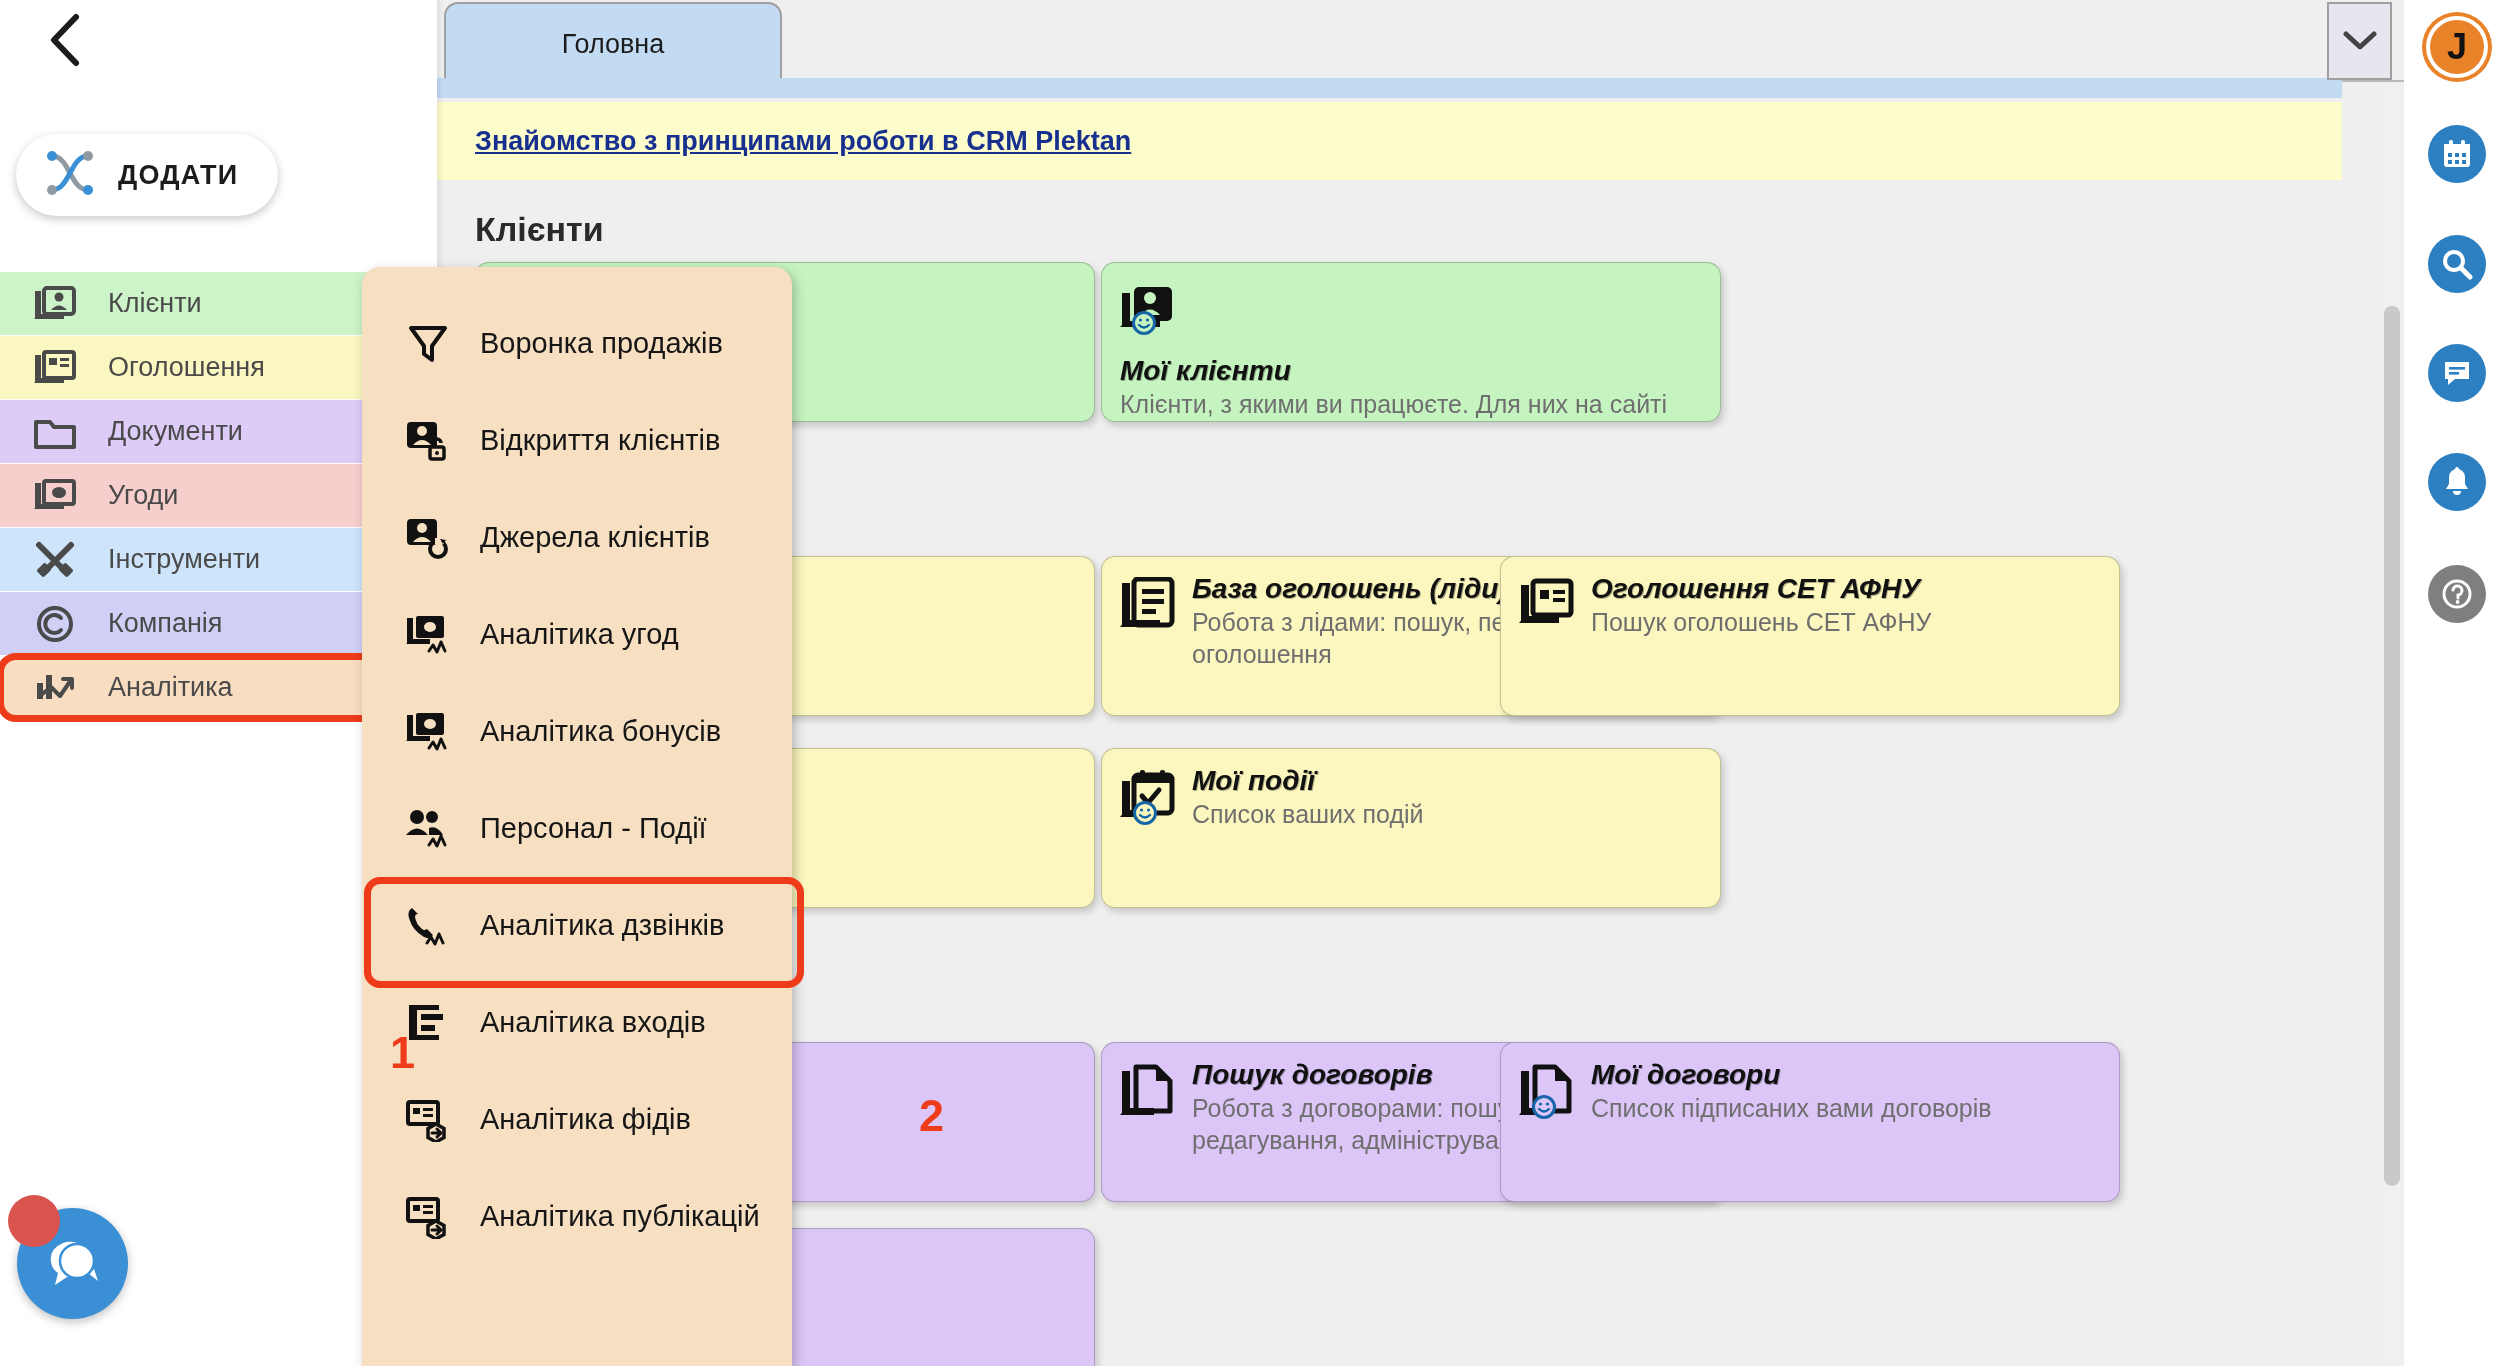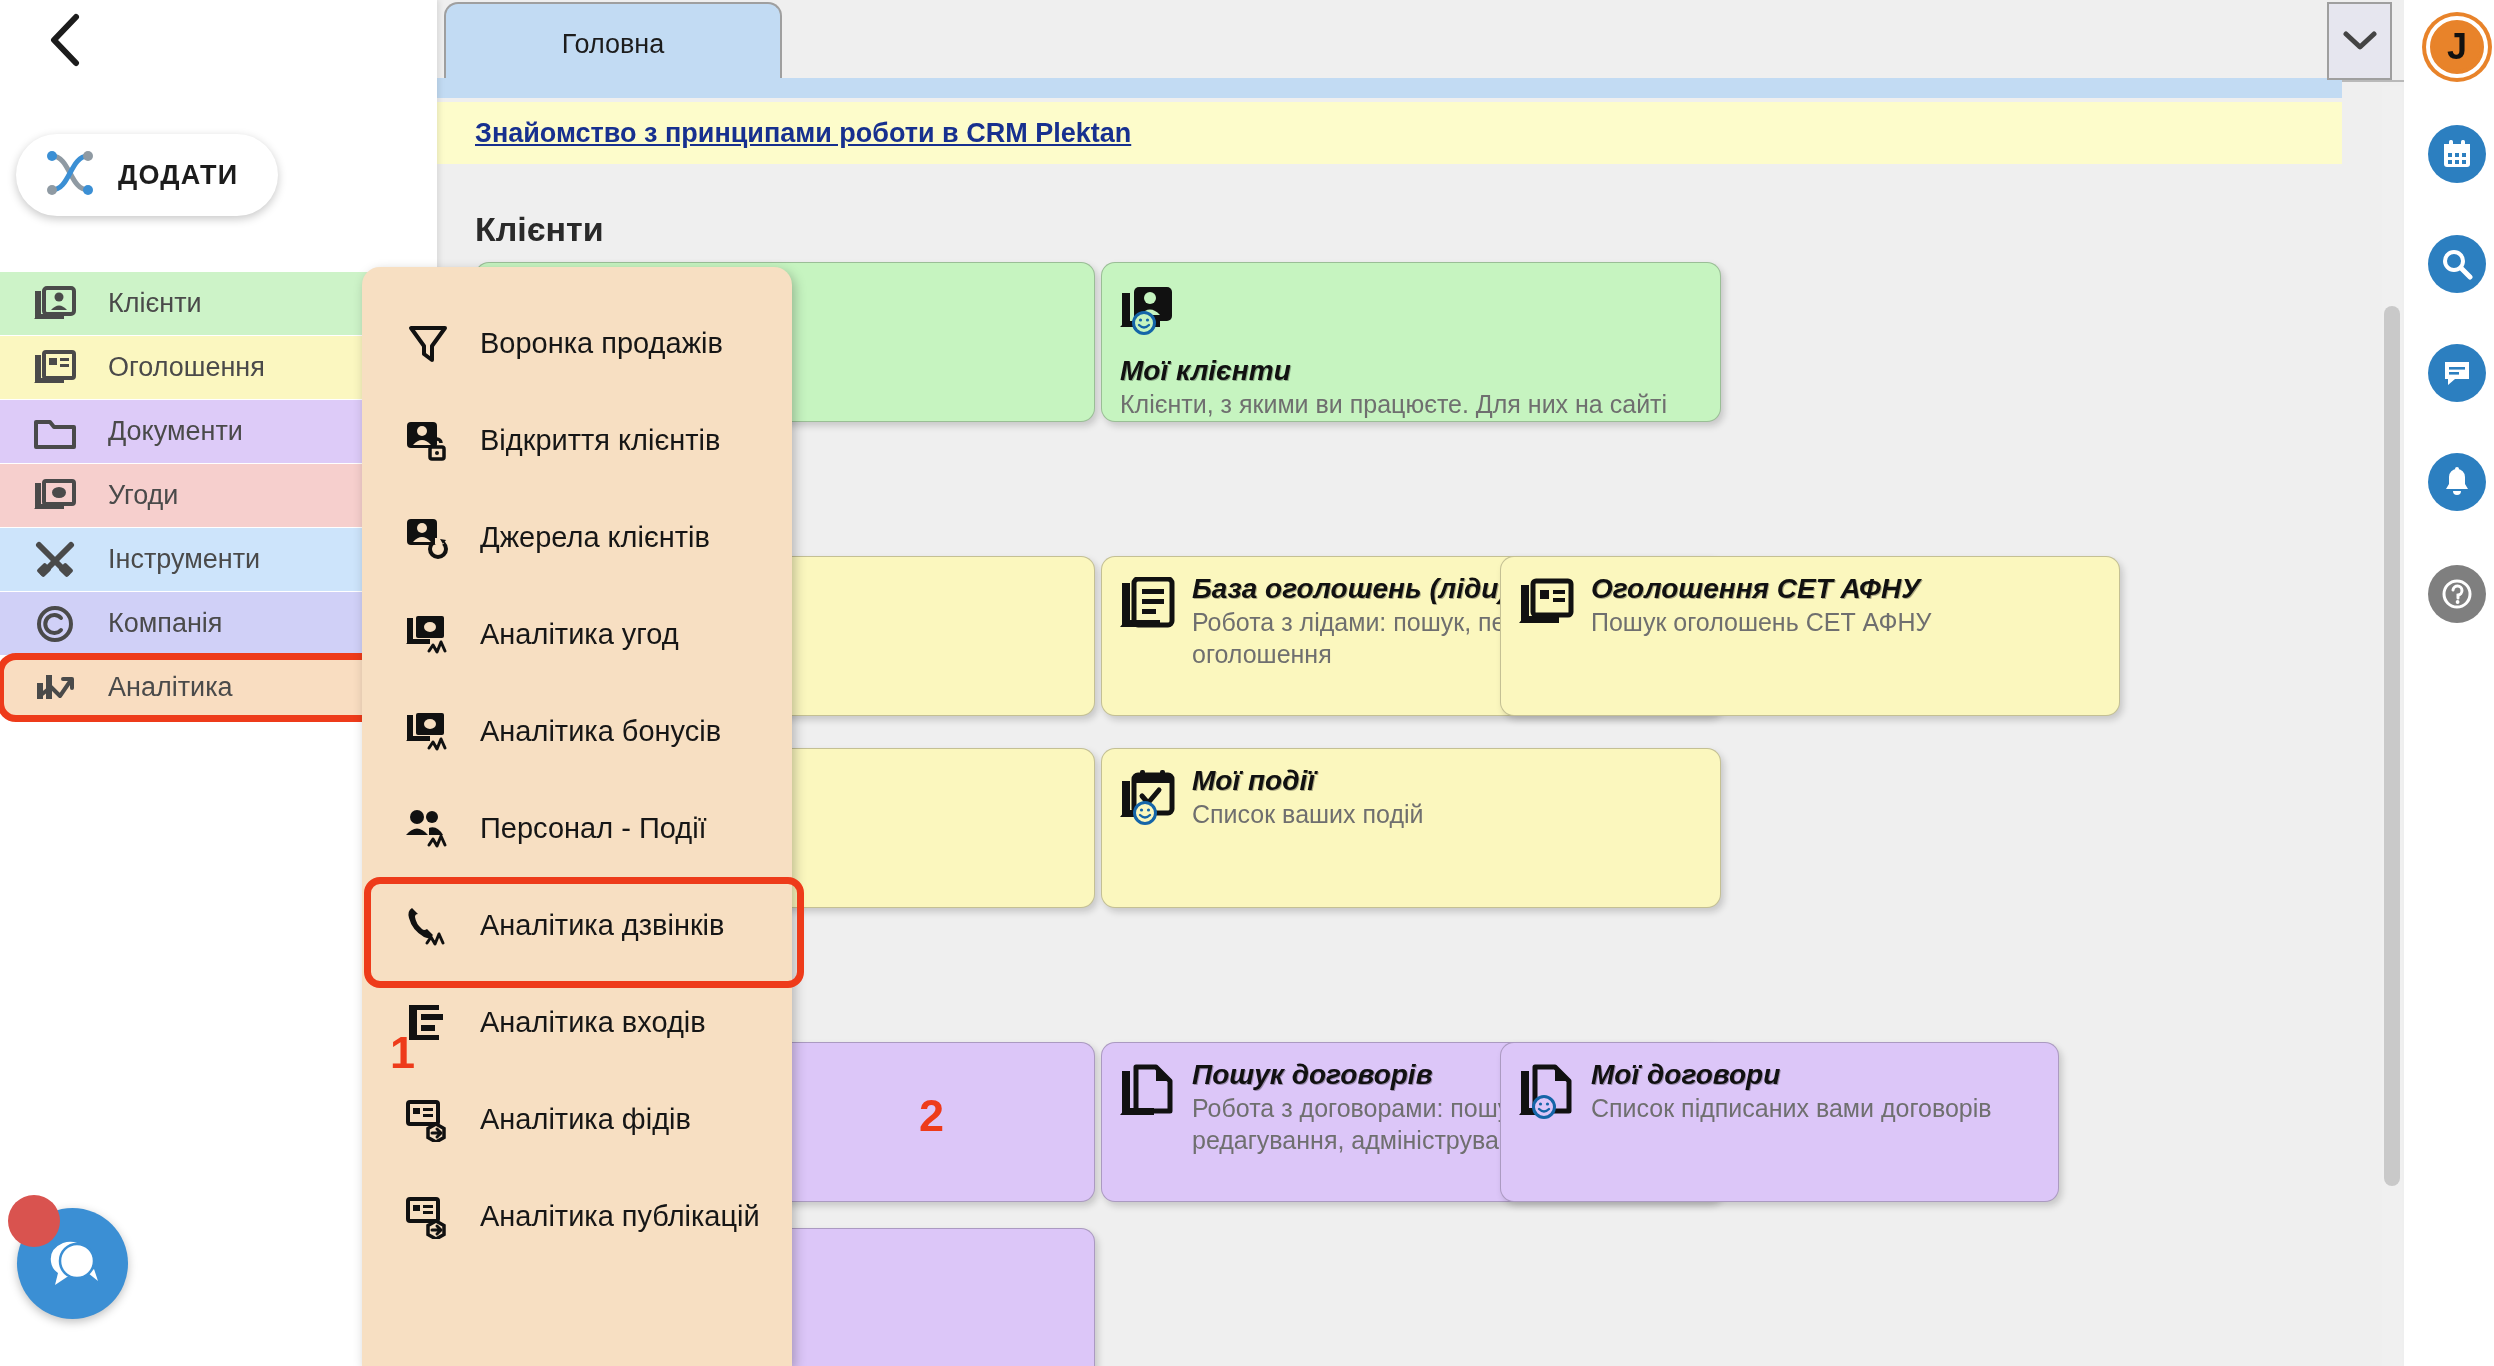--- a/index.html
+++ b/index.html
@@ -117,21 +117,21 @@
   }
   .tab-chev {
     position:absolute; right: 12px; top: 2px;
     width: 65px; height: 78px;
     background:#e6e6ef; border:2px solid #9f9f9f;
     display:flex; align-items:center; justify-content:center;
     cursor:pointer;
   }
   .notice {
     position:absolute; left:0; top: 102px;
-    width: 1905px; height: 62px;
+    width: 1905px; height: 78px;
     background:#fdfccb;
     display:flex; align-items:center;
     padding-left: 38px;
   }
   .notice a {
     font-size: 27px; color:#17308f; font-weight:700;
     text-decoration: underline; cursor:pointer;
   }
   .section-title {
     position:absolute; font-size: 34px; font-weight:700; color:#2a2a2a;
@@ -352,21 +352,21 @@
           <path d="M16 4 h20 l14 14 v30 h-34 z" fill="none" stroke="#111" stroke-width="5" stroke-linejoin="round"></path>
           <path d="M36 4 v14 h14 z" fill="#111"></path>
         </svg>
       </div>
       <div class="c-body">
         <div class="c-title">Пошук договорів</div>
         <div class="c-desc">Робота з договорами: пошук, додавання, редагування, адміністрування бланків</div>
       </div>
     </div>
 
-    <div class="card c-purple" style="left:1063px; top:1042px; width:559px; height:160px;">
+    <div class="card c-purple" style="left:1063px; top:1042px; width:620px; height:160px;">
       <div class="c-ico">
         <svg width="56" height="58" viewBox="0 0 56 58">
           <path d="M2 8 v44 h8 v-44 z M0 52 h30 v-7 H6 z" fill="#111"></path>
           <path d="M16 4 h20 l14 14 v30 h-34 z" fill="none" stroke="#111" stroke-width="5" stroke-linejoin="round"></path>
           <path d="M36 4 v14 h14 z" fill="#111"></path>
           <circle cx="25" cy="44" r="10.5" fill="#dcc6f8" stroke="#1565a8" stroke-width="3"></circle>
           <circle cx="21.5" cy="41" r="1.6" fill="#1565a8"></circle>
             <circle cx="28.5" cy="41" r="1.6" fill="#1565a8"></circle>
           <path d="M20 46 q5 5 10 0" stroke="#1565a8" stroke-width="2.4" fill="none" stroke-linecap="round"></path>
         </svg>

